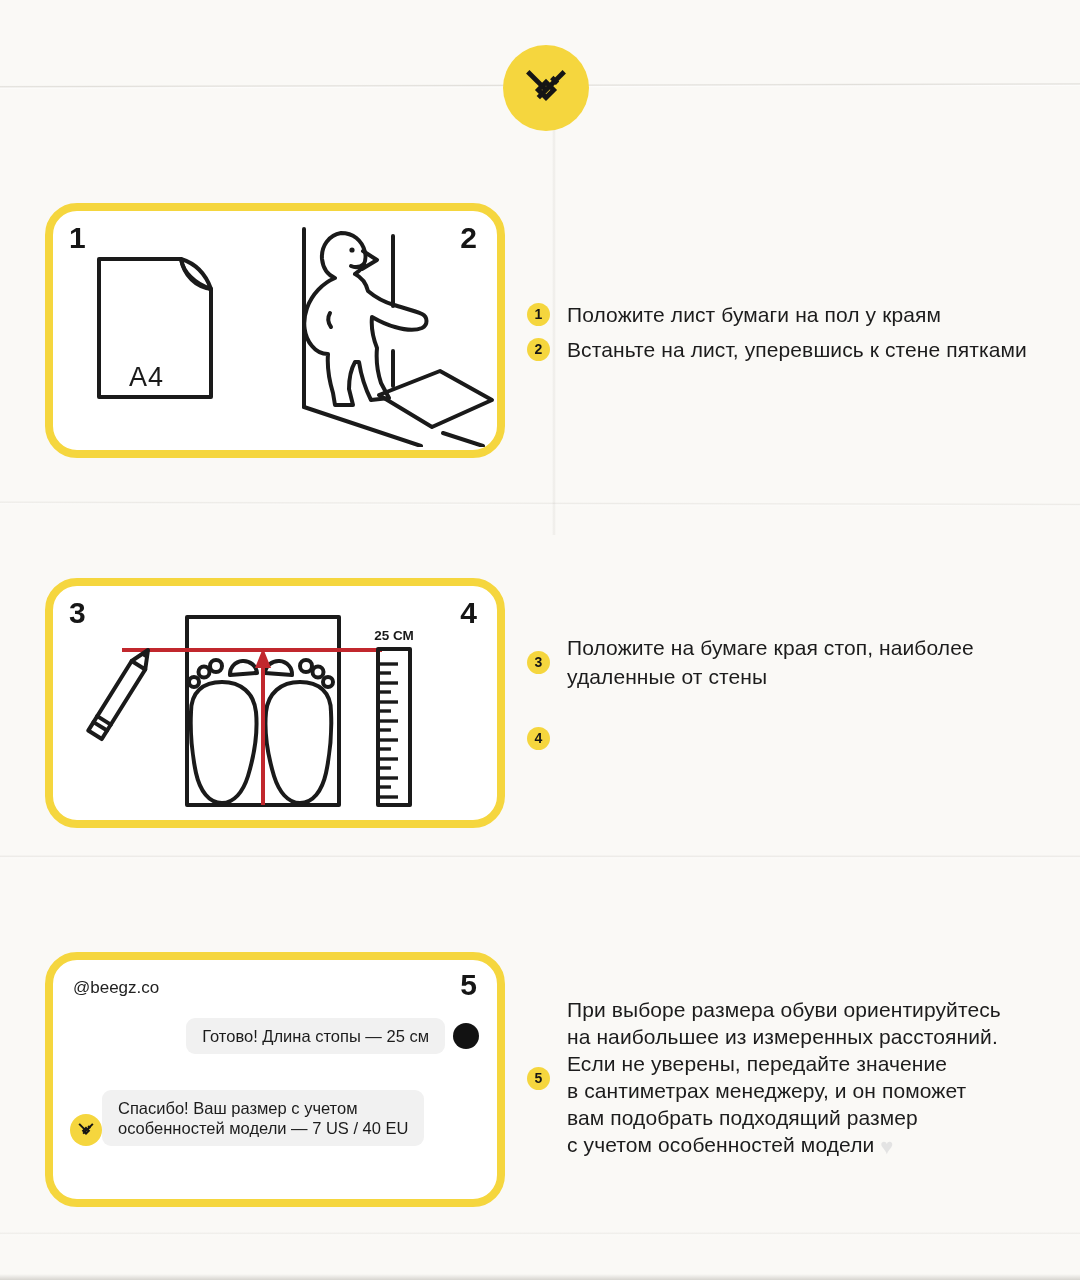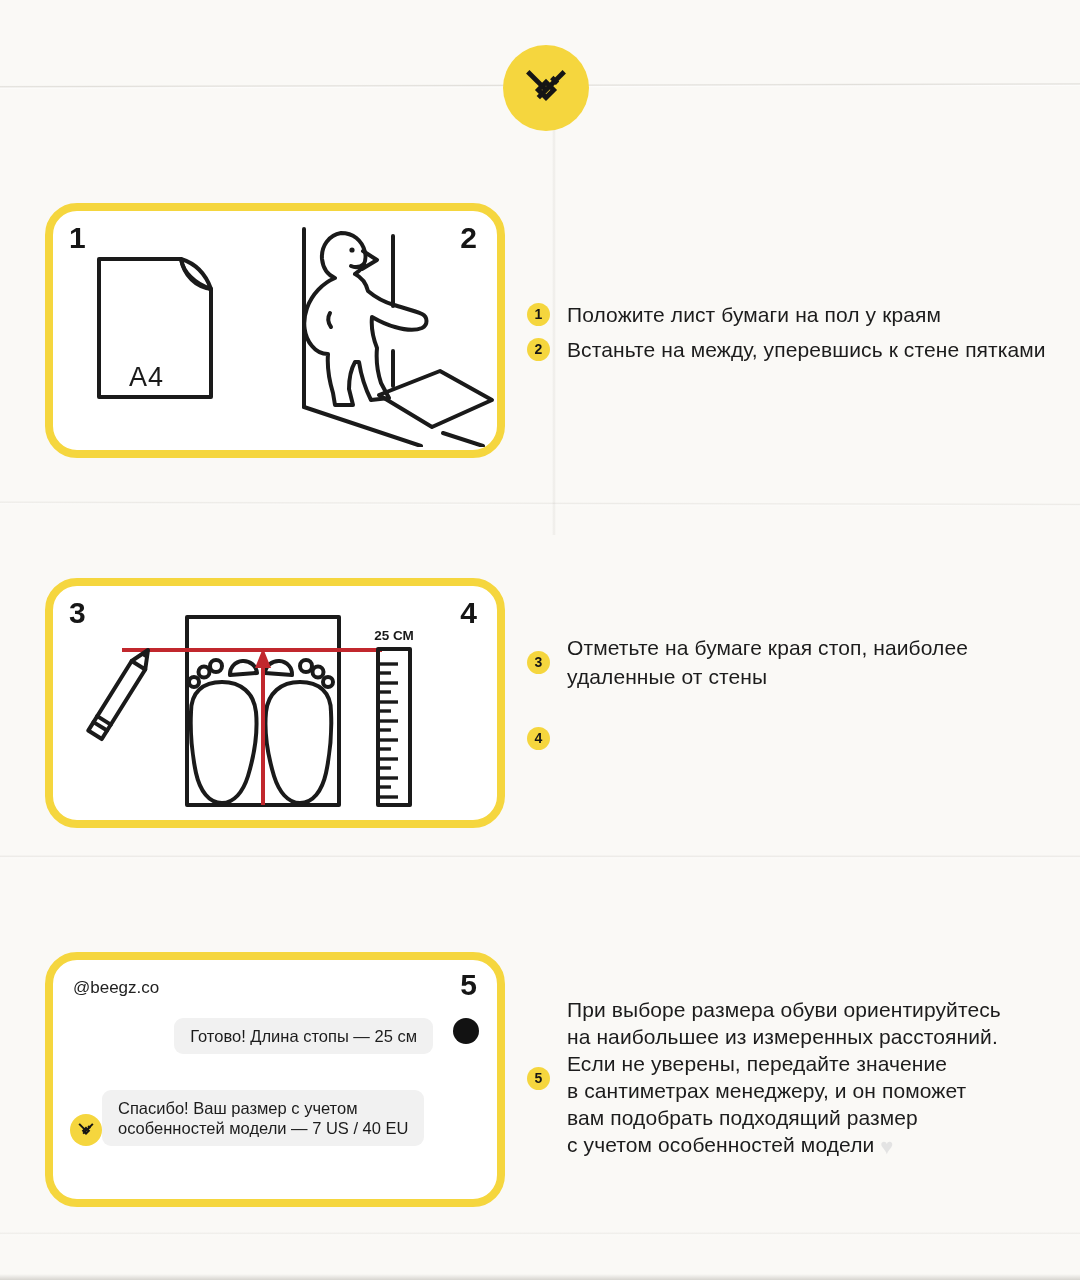--- a/index.html
+++ b/index.html
@@ -38,21 +38,21 @@
   .step.tight p{line-height:27px;}
   #step1{left:527px;top:296px;height:36px;}
   #step2{left:527px;top:331px;height:36px;}
   #step3{left:527px;top:631px;height:62px;}
   #step4{left:527px;top:692px;height:92px;}
   #step5{left:527px;top:999px;height:158px;}
   .heart{color:#E3E3E3;font-size:22px;vertical-align:-2px;}
   
   .handle{position:absolute;left:20px;top:18px;font-size:17px;font-weight:500;color:#222;}
   .chat-row{position:absolute;display:flex;}
-  #row-out{top:58px;right:18px;align-items:flex-start;gap:20px;}
+  #row-out{top:58px;right:18px;align-items:center;gap:8px;}
   #row-in{top:130px;left:17px;align-items:flex-end;}
   .bubble{background:#F1F1F1;border-radius:9px;padding:8px 16px;font-size:16.5px;
     font-weight:500;line-height:20px;white-space:pre-line;color:#1C1C1C;}
   .avatar-dark{width:26px;height:26px;border-radius:50%;background:#121212;flex:none;}
   .avatar-brand{width:32px;height:32px;border-radius:50%;background:#F5D63E;flex:none;
     display:flex;align-items:center;justify-content:center;}
   svg .ink{stroke:#1A1A1A;stroke-width:4;fill:none;stroke-linecap:round;stroke-linejoin:round;}
   svg text{font-family:"Liberation Sans","DejaVu Sans",sans-serif;}
 </style>
 </head>
@@ -177,25 +177,25 @@
 особенностей модели — 7 US / 40 EU</div>
   </div>
 </div>
 
 <div class="step" id="step1">
   <span class="badge">1</span>
   <p>Положите лист бумаги на пол у краям</p>
 </div>
 <div class="step" id="step2">
   <span class="badge">2</span>
-  <p>Встаньте на между, уперевшись к стене пятками</p>
+  <p>Встаньте на лист, уперевшись к стене пятками</p>
 </div>
 <div class="step" id="step3">
   <span class="badge">3</span>
-  <p>Отметьте на бумаге края стоп, наиболее
+  <p>Положите на бумаге края стоп, наиболее
 удаленные от стены</p>
 </div>
 <div class="step" id="step4">
   <span class="badge">4</span>
 </div>
 <div class="step tight" id="step5">
   <span class="badge">5</span>
   <p><span>При выборе размера обуви ориентируйтесь
 на наибольшее из измеренных расстояний.
 Если не уверены, передайте значение

